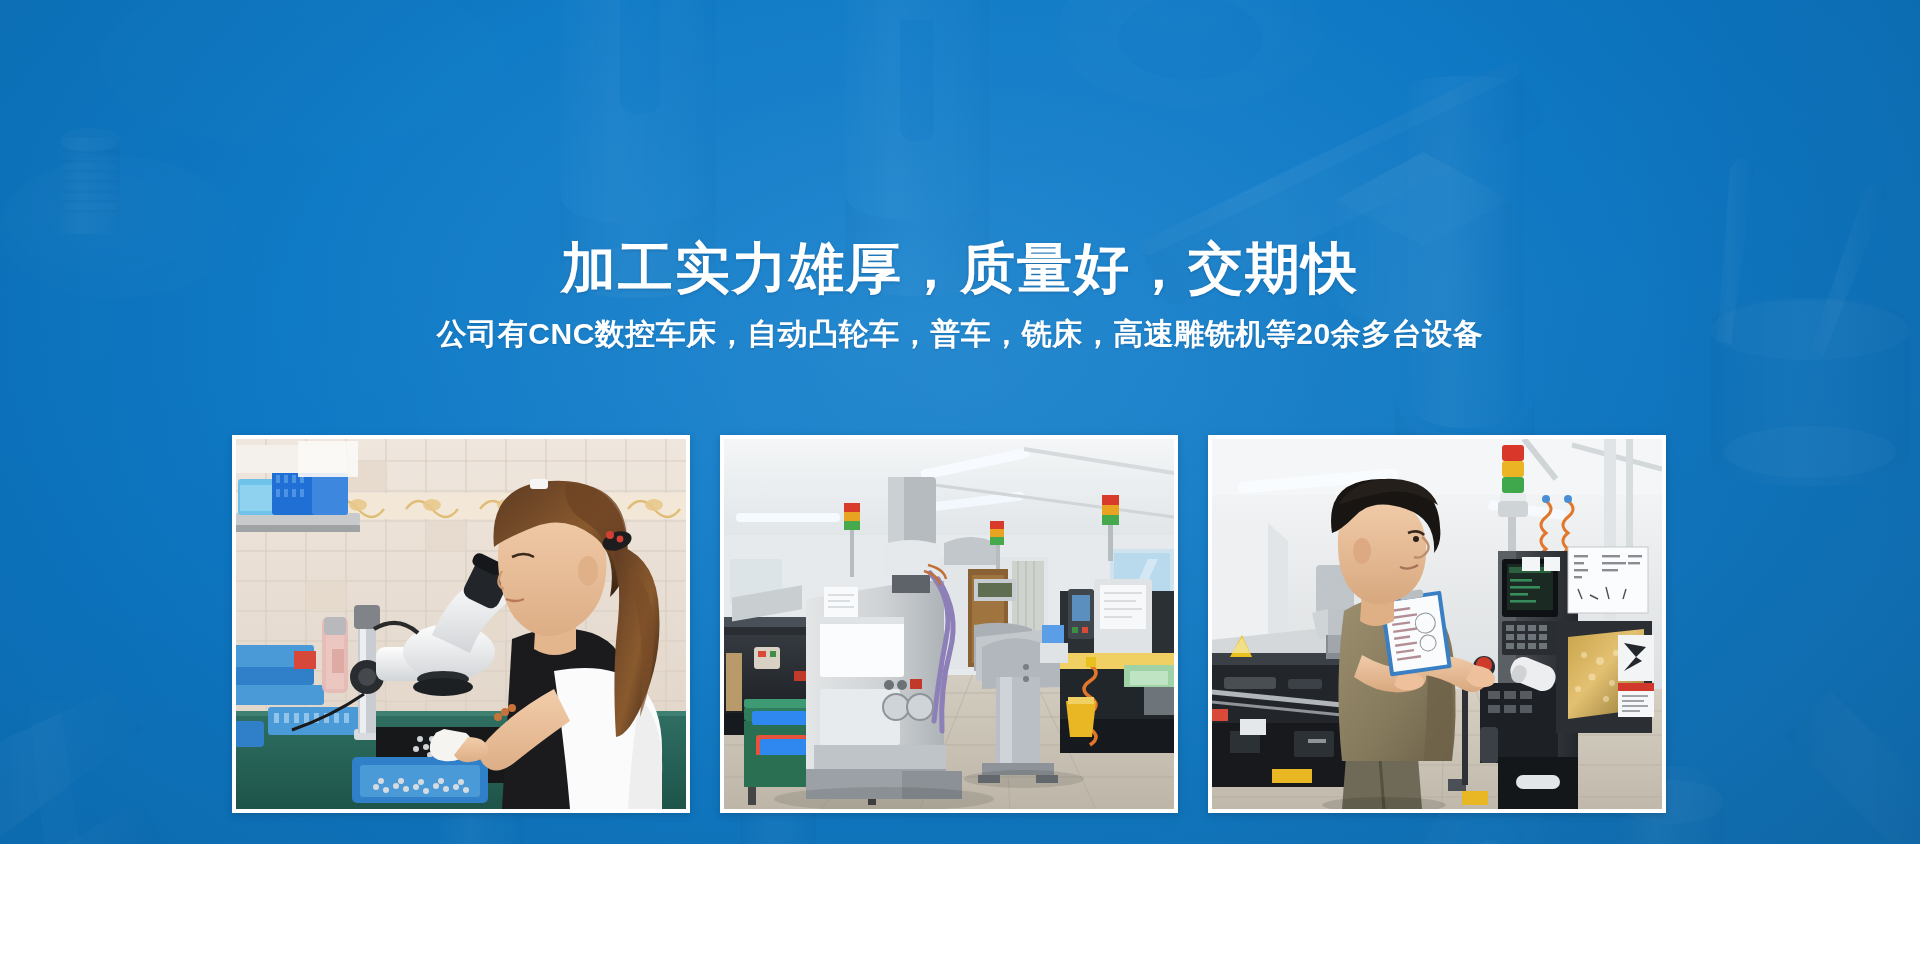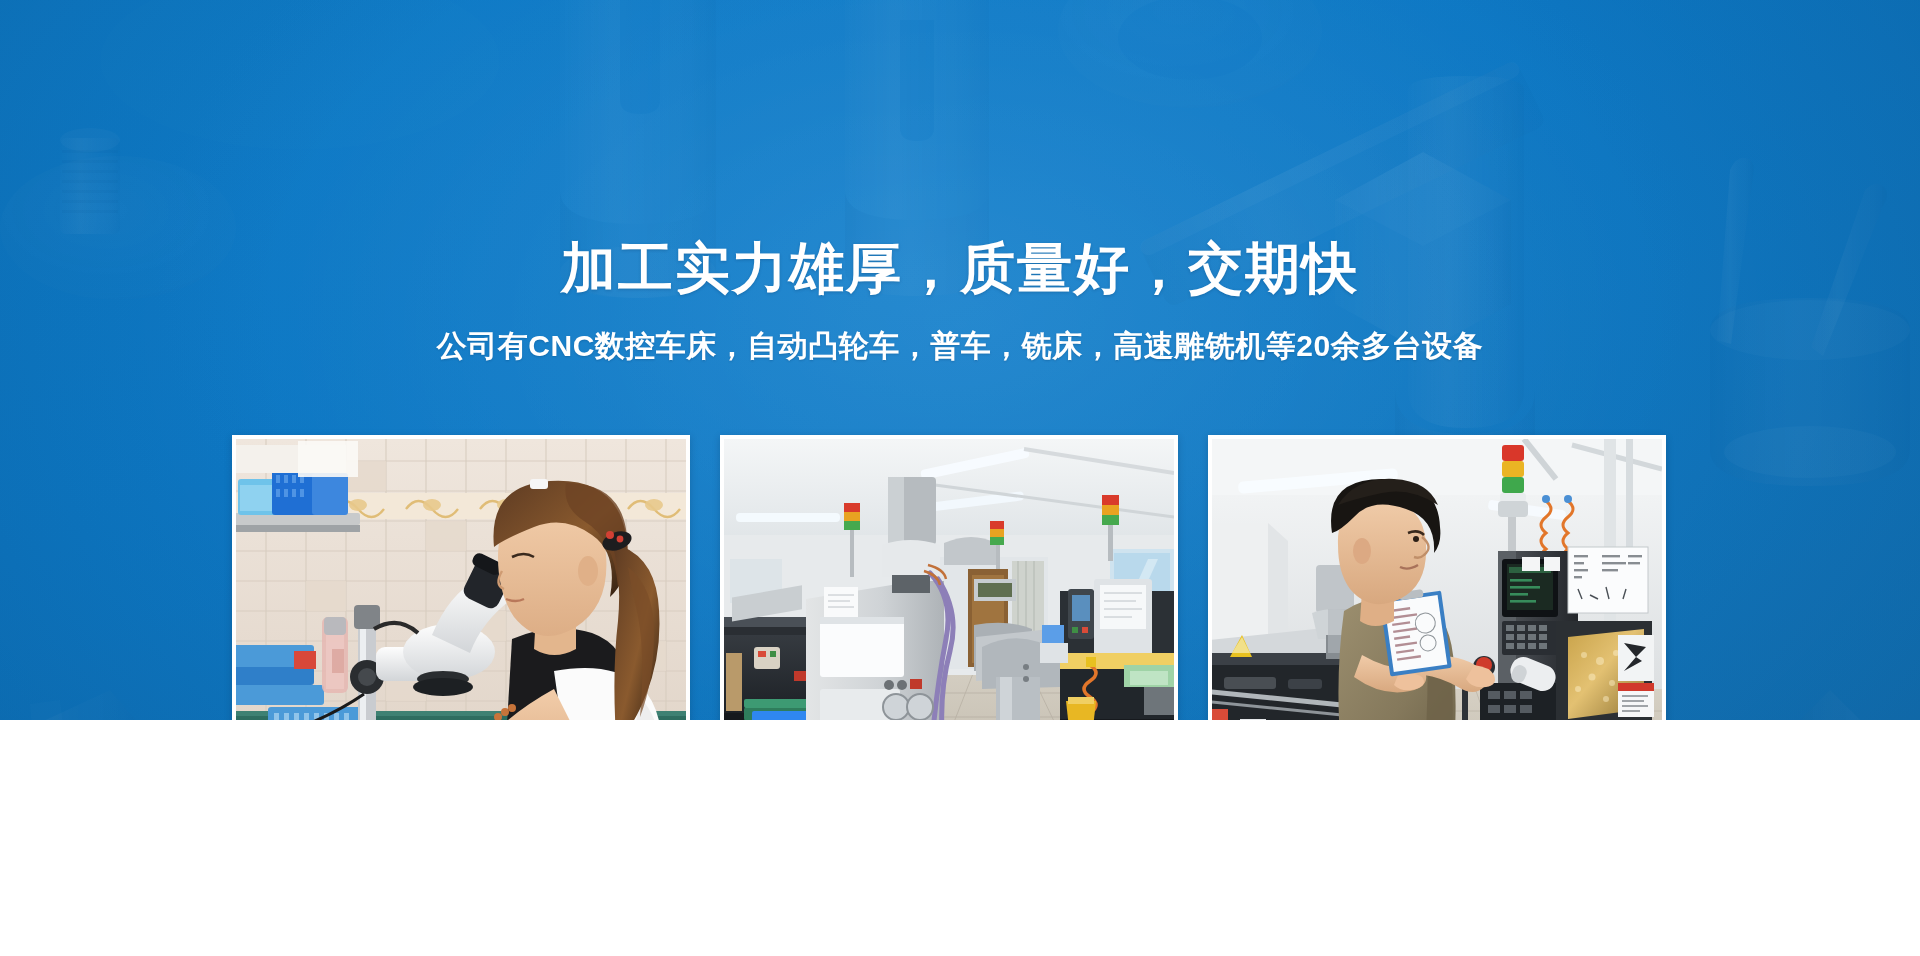--- a/index.html
+++ b/index.html
@@ -5,21 +5,21 @@
   * { box-sizing: border-box; margin: 0; padding: 0; }
   html, body {
     width: 1920px; height: 956px;
     overflow: hidden;
     font-family: "Liberation Sans", "DejaVu Sans", sans-serif;
   }
 
   #banner {
     position: relative;
     width: 1920px;
-    height: 720px;
+    height: 844px;
     background:
       radial-gradient(ellipse 1100px 700px at 48% 38%, #1a83cd 0%, rgba(26,131,205,0) 70%),
       linear-gradient(160deg, #0e7ac6 0%, #0d77c3 40%, #1272b6 100%);
     overflow: hidden;
   }
 
   
   #watermark {
     position: absolute;
     inset: 0;
@@ -50,21 +50,21 @@
     margin-top: 238px;
     color: #ffffff;
     font-size: 55px;
     font-weight: bold;
     letter-spacing: 2px;
     line-height: 1.12;
     text-shadow: 0 1px 3px rgba(0,40,80,0.25);
     white-space: nowrap;
   }
   #subhead {
-    margin-top: 28px;
+    margin-top: 16px;
     color: #ffffff;
     font-size: 30px;
     font-weight: bold;
     letter-spacing: 0.5px;
     line-height: 1.2;
     text-shadow: 0 1px 2px rgba(0,40,80,0.22);
     white-space: nowrap;
   }
 
   

